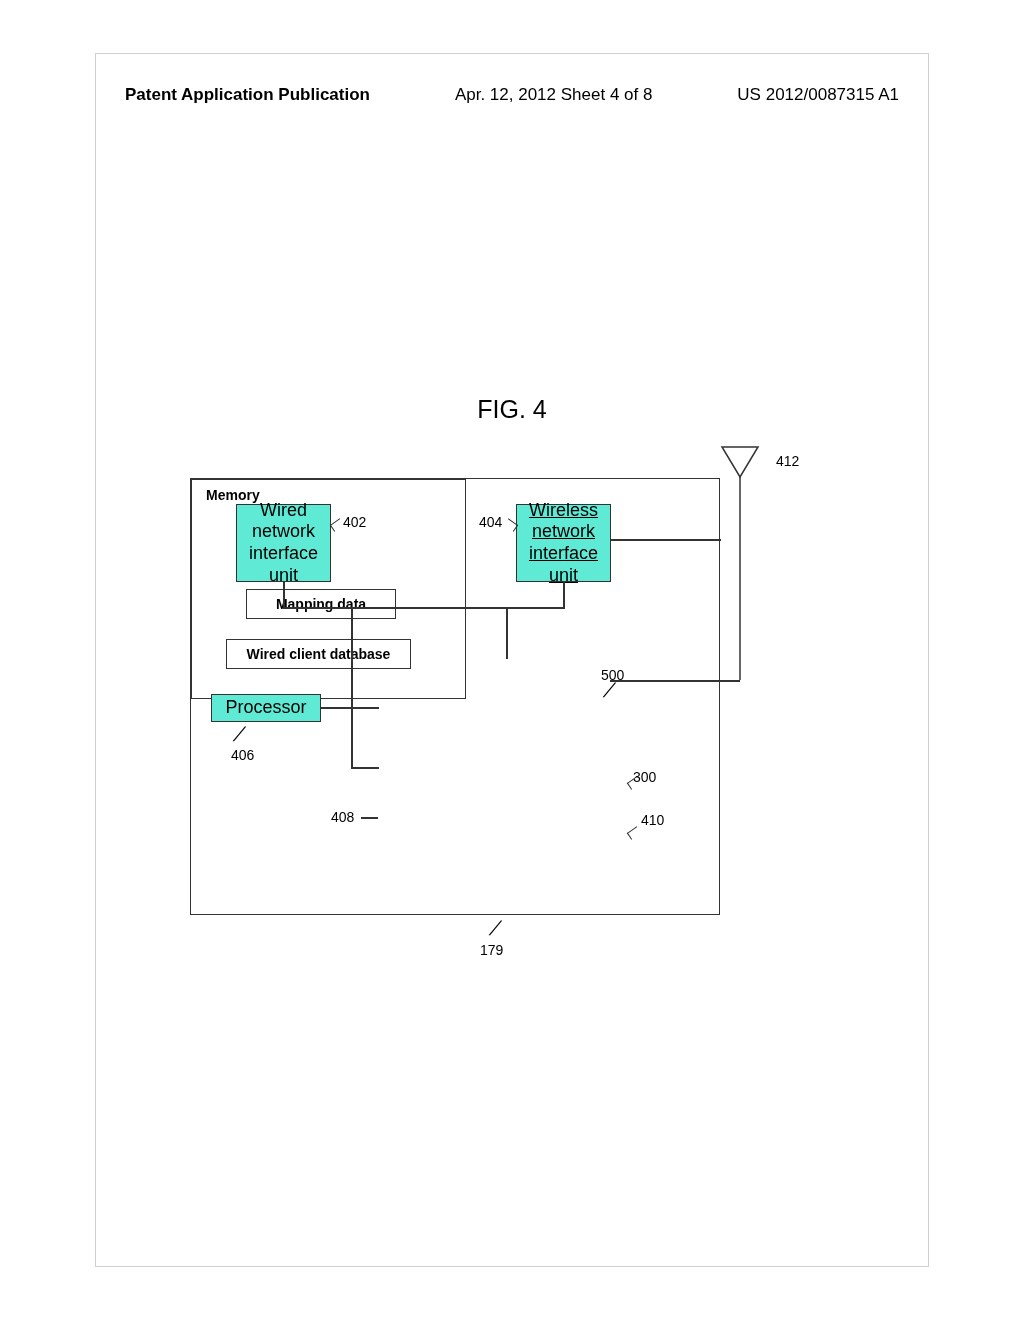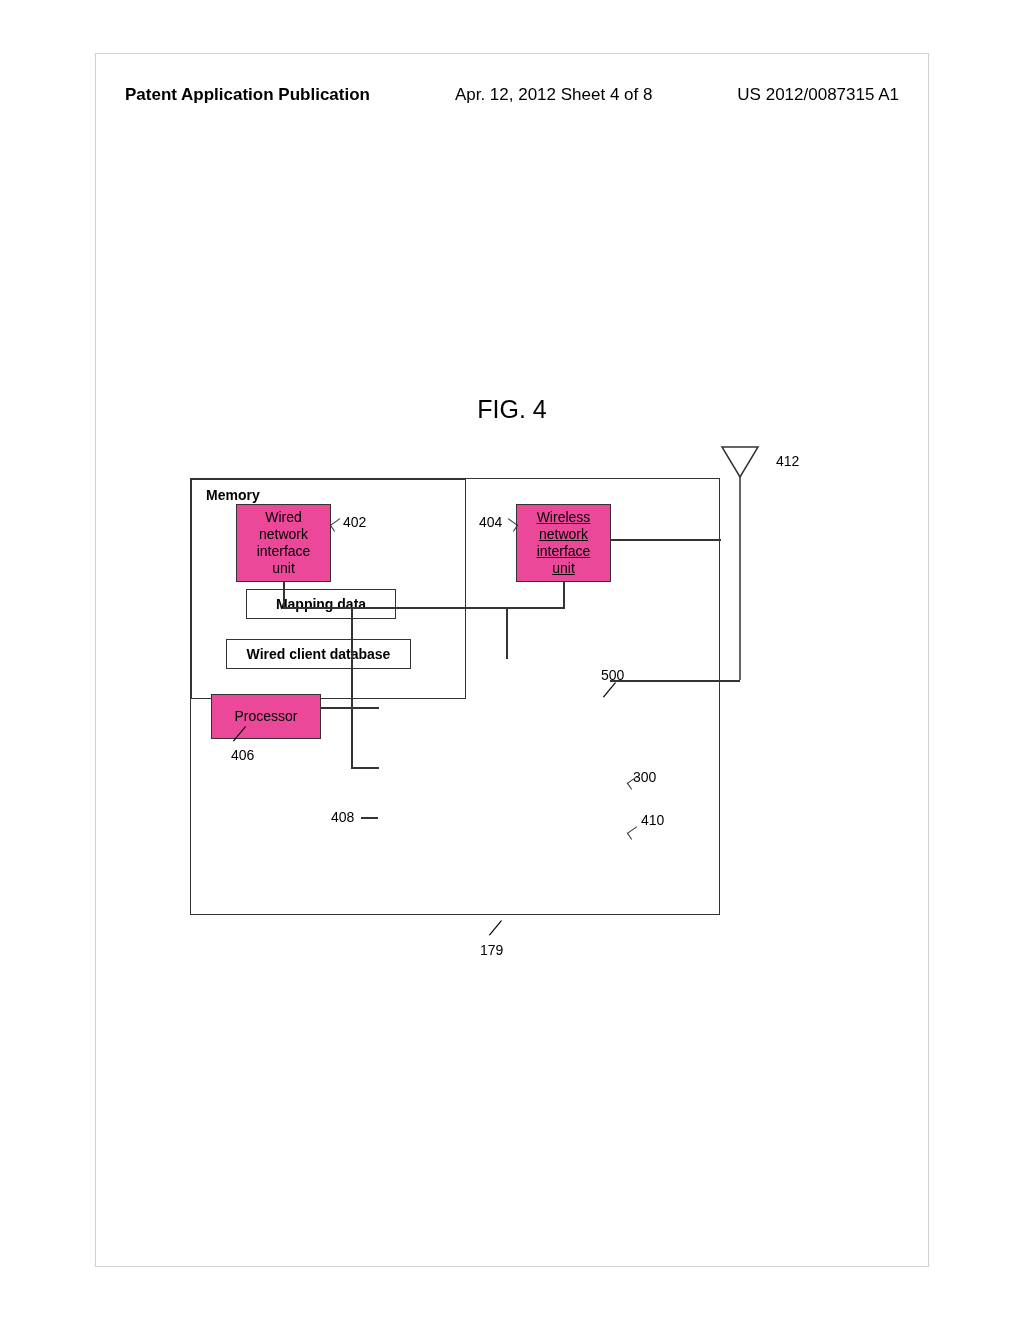--- a/index.html
+++ b/index.html
@@ -68,46 +68,46 @@
       top: 33px;
       left: 0;
       width: 530px;
       height: 437px;
       border: 1.5px solid #333;
     }
     .small-box {
       position: absolute;
       border: 1.5px solid #333;
       text-align: center;
-      font-size: 14px;
+      font-size: 18px;
       display: flex;
       flex-direction: column;
       justify-content: center;
       align-items: center;
       line-height: 1.2;
-      background: #ec4899;
+      background: #5eead4;
     }
     .wired-box {
       top: 25px;
       left: 45px;
       width: 95px;
       height: 78px;
     }
     .wireless-box {
       top: 25px;
       left: 325px;
       width: 95px;
       height: 78px;
       text-decoration: underline;
     }
     .processor-box {
       top: 215px;
       left: 20px;
       width: 110px;
-      height: 45px;
+      height: 28px;
     }
     .memory-box {
       top: 180px;
       left: 188px;
       width: 275px;
       height: 220px;
       border: 1.5px solid #333;
       text-align: left;
       font-weight: bold;
     }

